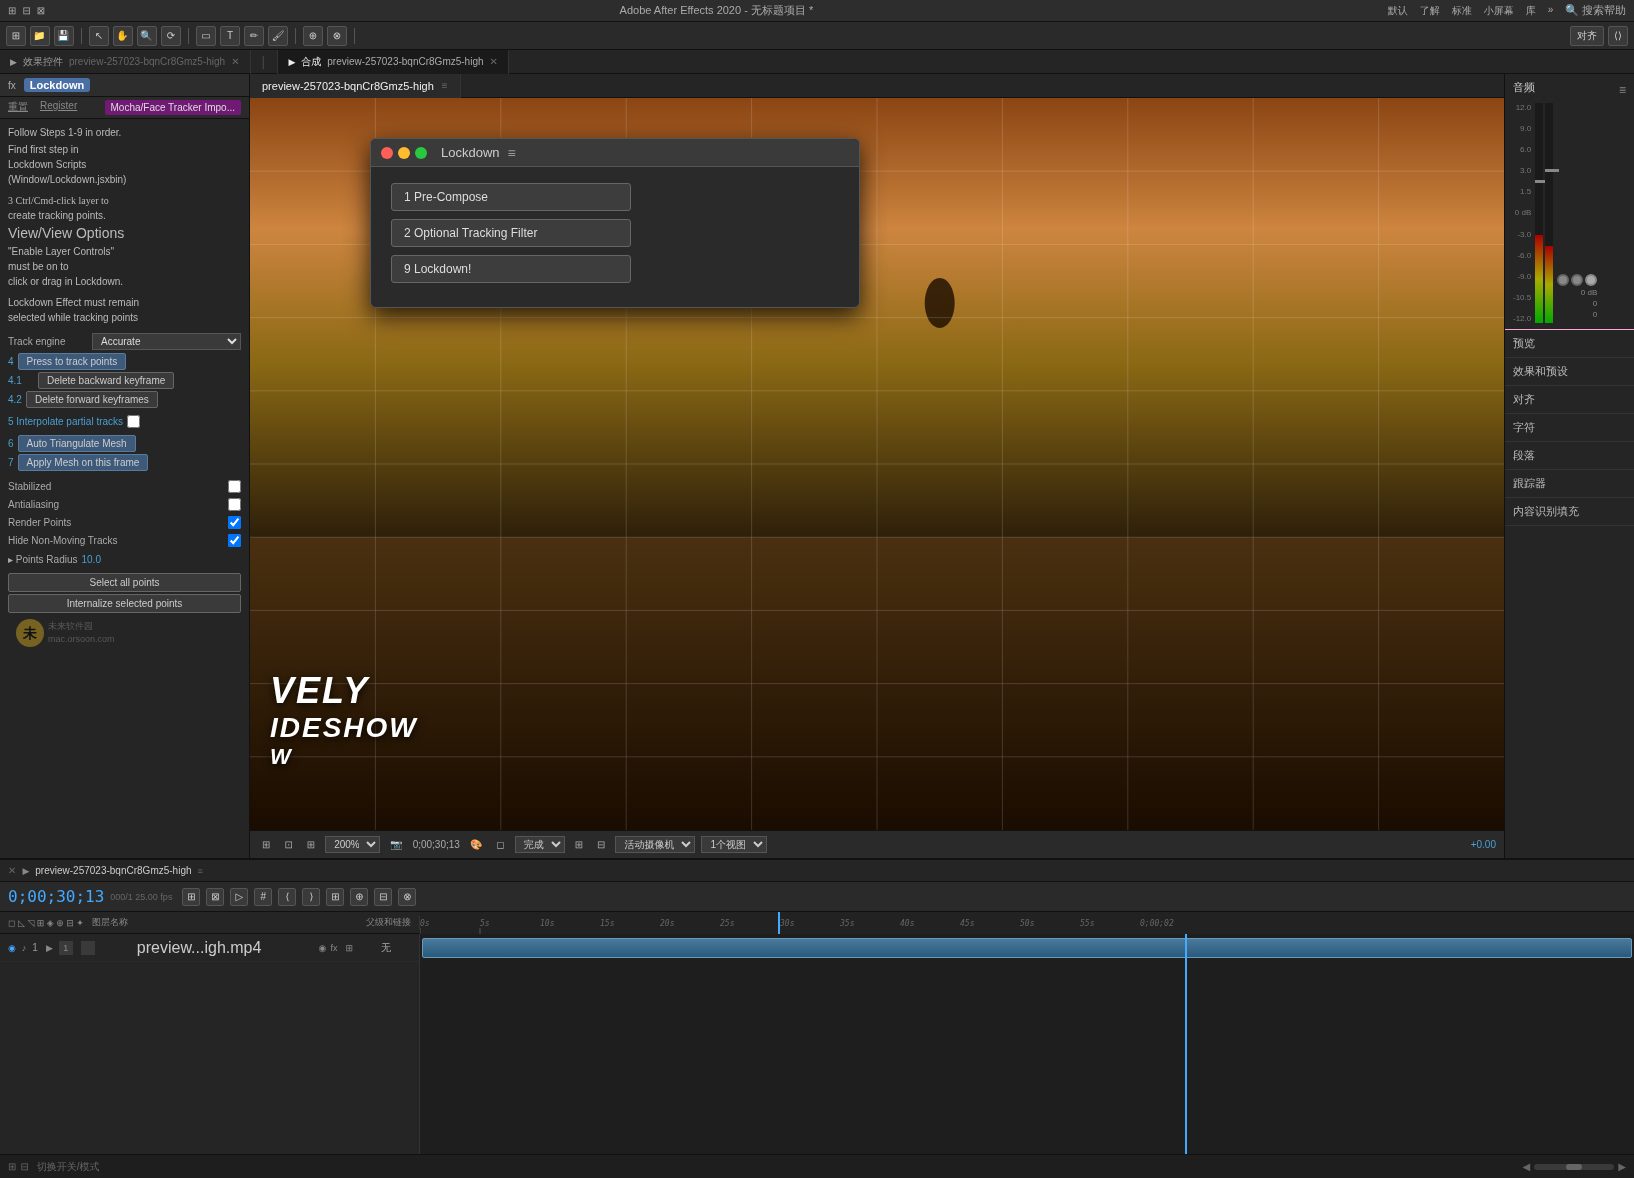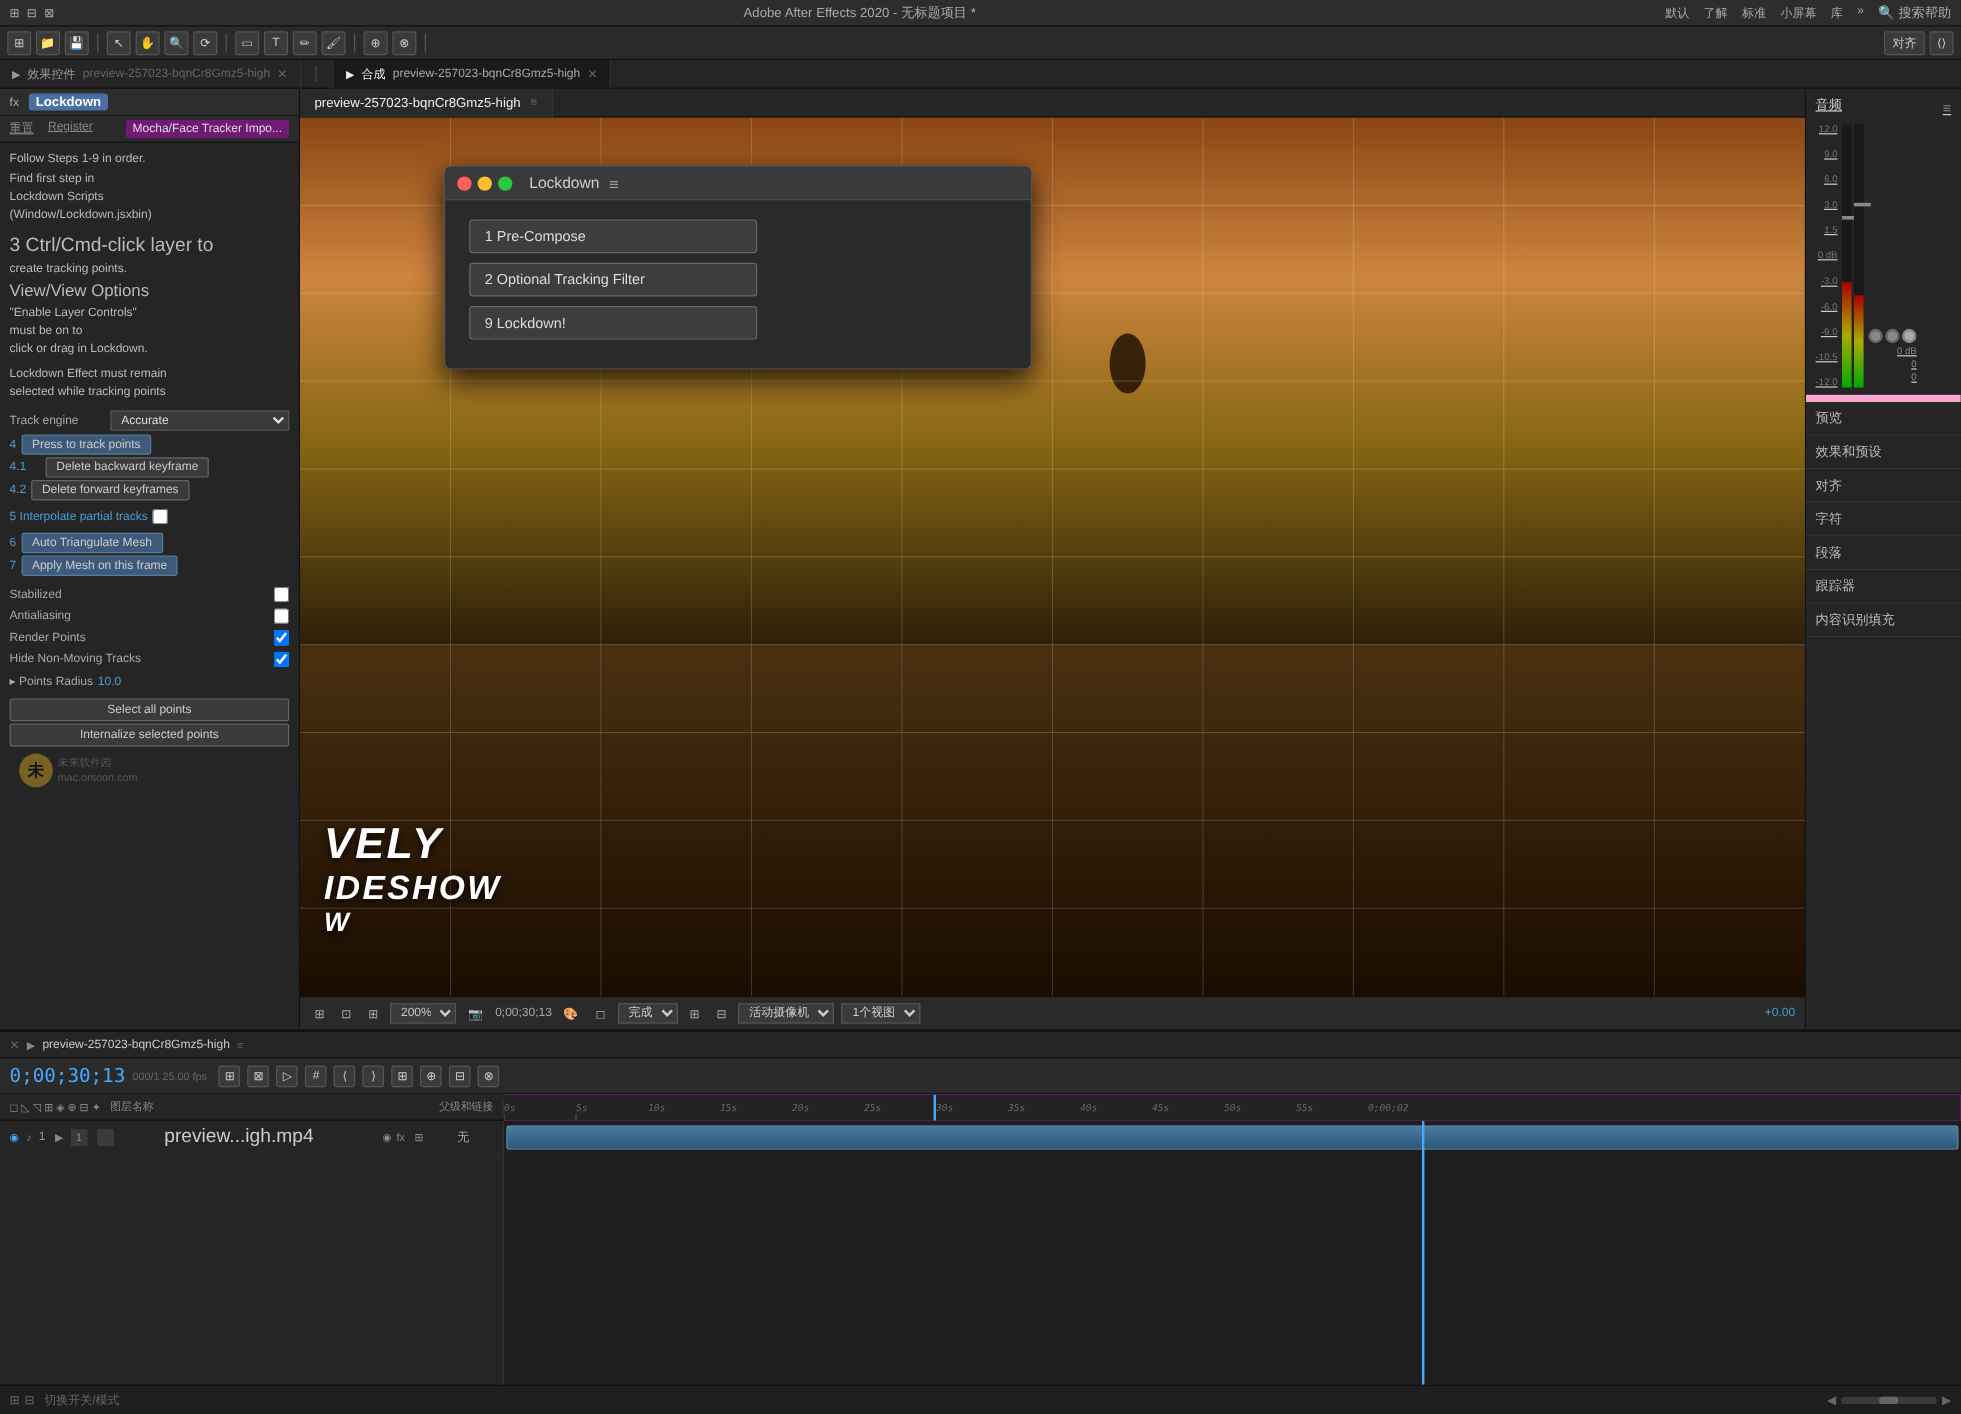--- a/index.html
+++ b/index.html
@@ -276,21 +276,21 @@
     .video-frame {
       position: absolute;
       top: 0; left: 0; right: 0; bottom: 0;
       background: linear-gradient(to bottom, #8b6914 0%, #c4872a 30%, #3a2a10 60%, #1a1208 100%);
       display: flex;
       align-items: center;
       justify-content: center;
     }
     .video-text-overlay {
       position: absolute;
-      bottom: 48px;
+      bottom: 60px;
       left: 20px;
       color: #fff;
       font-size: 48px;
       font-weight: bold;
       font-style: italic;
       letter-spacing: 2px;
       text-shadow: 2px 2px 4px rgba(0,0,0,0.8);
     }
 
     
@@ -397,22 +397,21 @@
     
     .right-panel {
       width: 130px;
       background: #252525;
       border-left: 1px solid #111;
       display: flex;
       flex-direction: column;
     }
     .right-panel-section {
       padding: 6px 8px;
-      border-bottom: 6px solid #f9a8d4;
-      text-decoration: underline;
+      border-bottom: 1px solid #f9a8d4;
     }
     .right-panel-title {
       font-size: 11px;
       color: #ccc;
       margin-bottom: 4px;
     }
     .meter-scale {
       display: flex;
       flex-direction: column;
       justify-content: space-between;
@@ -546,21 +545,21 @@
       <span class="sub-header-link">重置</span>
       <span class="sub-header-link">Register</span>
       <span style="flex:1;"></span>
       <button class="left-panel-btn">Mocha/Face Tracker Impo...</button>
     </div>
     <div class="left-panel-content">
       <div style="font-size:10px; color:#bbb; margin-bottom:2px;">Follow Steps 1-9 in order.</div>
       <div style="font-size:10px; color:#bbb;">Find first step in</div>
       <div style="font-size:10px; color:#bbb;">Lockdown Scripts</div>
       <div style="font-size:10px; color:#bbb; margin-bottom:6px;">(Window/Lockdown.jsxbin)</div>
-      <div style="font-size:16px; color:#bbb;">3 Ctrl/Cmd-click layer to</div>
+      <div style="font-size:10px; color:#bbb;font-family:Liberation Serif, serif;">3 Ctrl/Cmd-click layer to</div>
       <div style="font-size:10px; color:#bbb;">create tracking points.</div>
       <div style="font-size:14px; color:#bbb;">View/View Options</div>
       <div style="font-size:10px; color:#bbb;">"Enable Layer Controls"</div>
       <div style="font-size:10px; color:#bbb;">must be on to</div>
       <div style="font-size:10px; color:#bbb; margin-bottom:6px;">click or drag in Lockdown.</div>
       <div style="font-size:10px; color:#bbb;">Lockdown Effect must remain</div>
       <div style="font-size:10px; color:#bbb; margin-bottom:8px;">selected while tracking points</div>
 
       <div class="control-row">
         <span class="control-label">Track engine</span>

